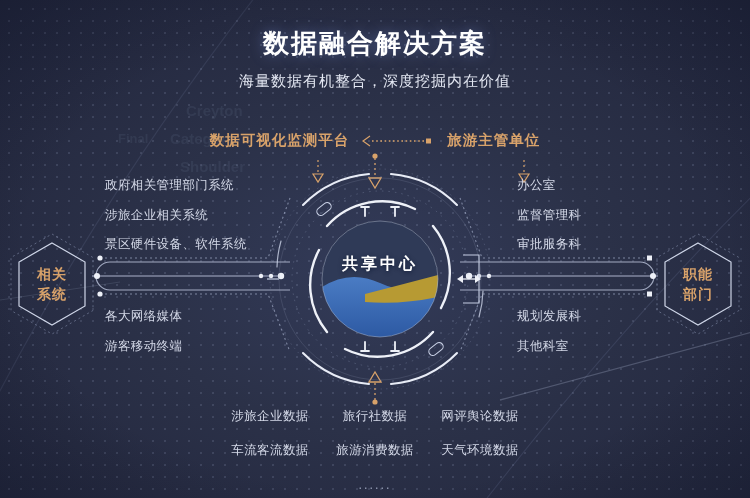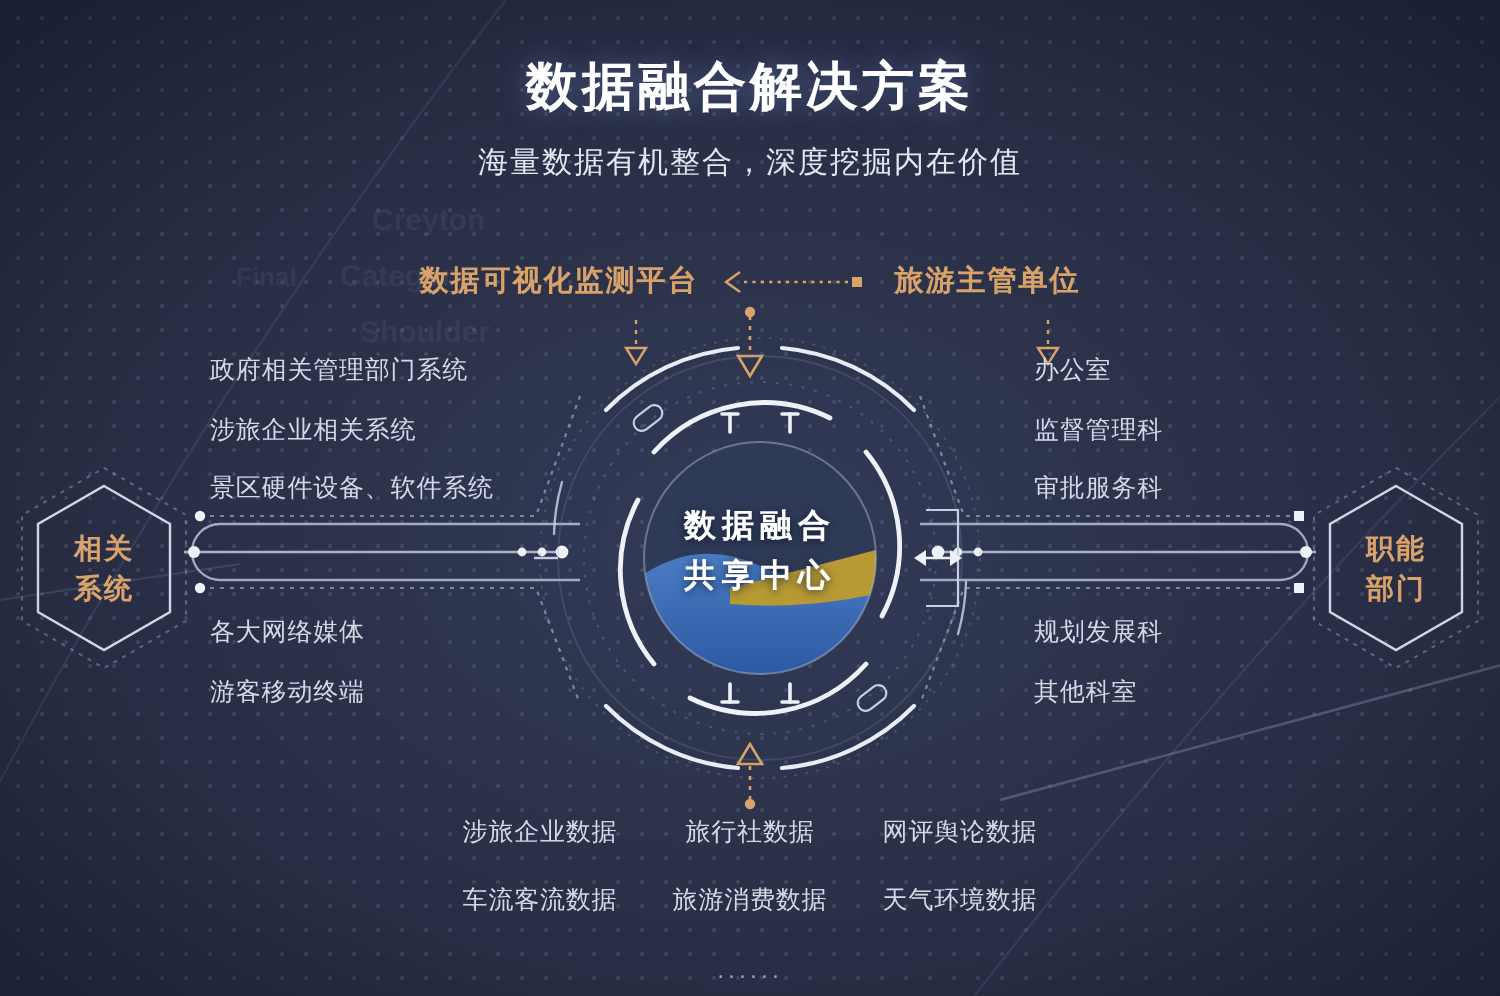--- a/index.html
+++ b/index.html
@@ -281,21 +281,20 @@
 
       <circle cx="115" cy="116" r="58" fill="#2c3busy"></circle>
       <circle cx="115" cy="116" r="58" fill="#2f3a57"></circle>
       <g clip-path="url(#coreclip)">
         <path d="M 57 124 Q 85 106 115 120 Q 145 134 173 118 L 173 180 L 57 180 Z" fill="url(#liquid)"></path>
         <path d="M 100 131 Q 135 122 173 112 L 173 134 Q 135 142 100 139 Z" fill="#b79a33"></path>
       </g>
       <circle cx="115" cy="116" r="58" fill="none" stroke="#aeb8d0" stroke-width="1" stroke-opacity=".5"></circle>
     </svg>
     <div class="corelabel">
-      <div>数据融合</div>
       <div>共享中心</div>
     </div>
   </div>
 
   <div class="col l-top">
     <span>政府相关管理部门系统</span>
     <span>涉旅企业相关系统</span>
     <span>景区硬件设备、软件系统</span>
   </div>
   <div class="col l-bot">

